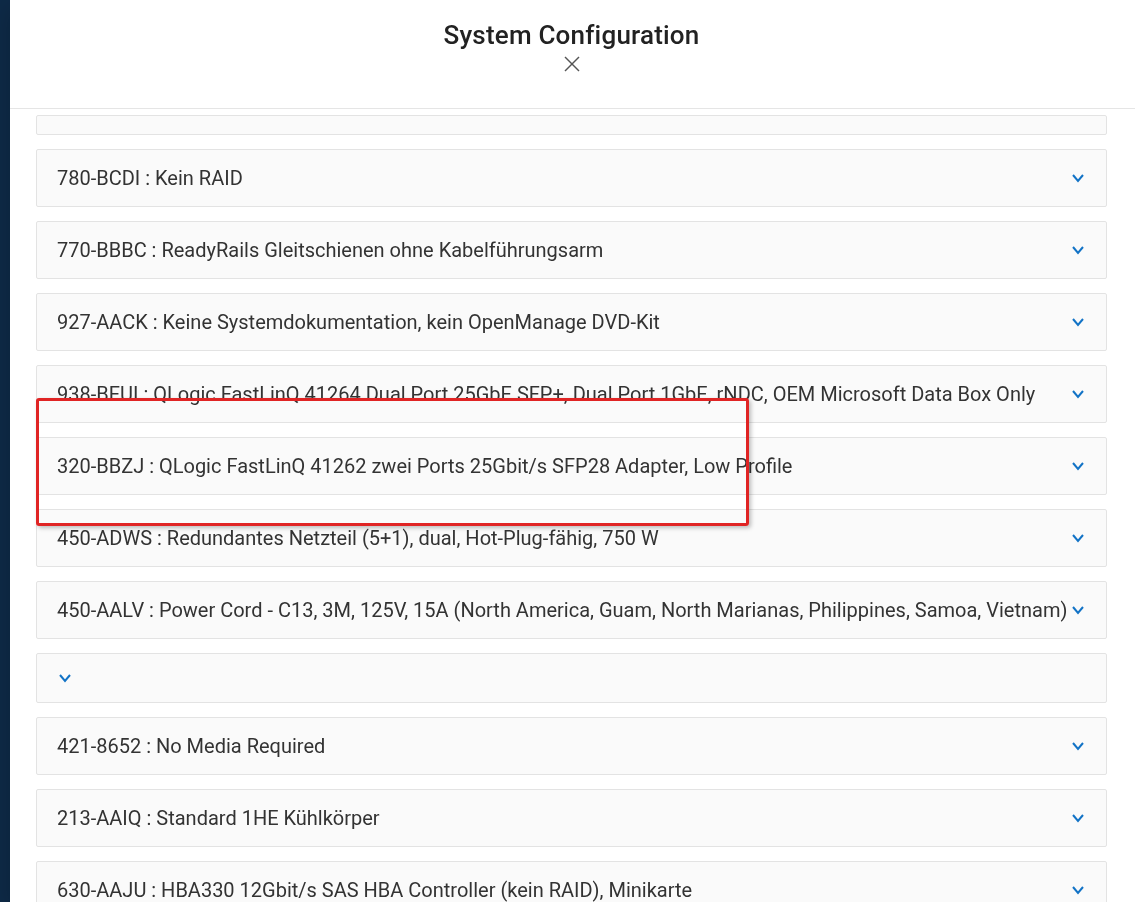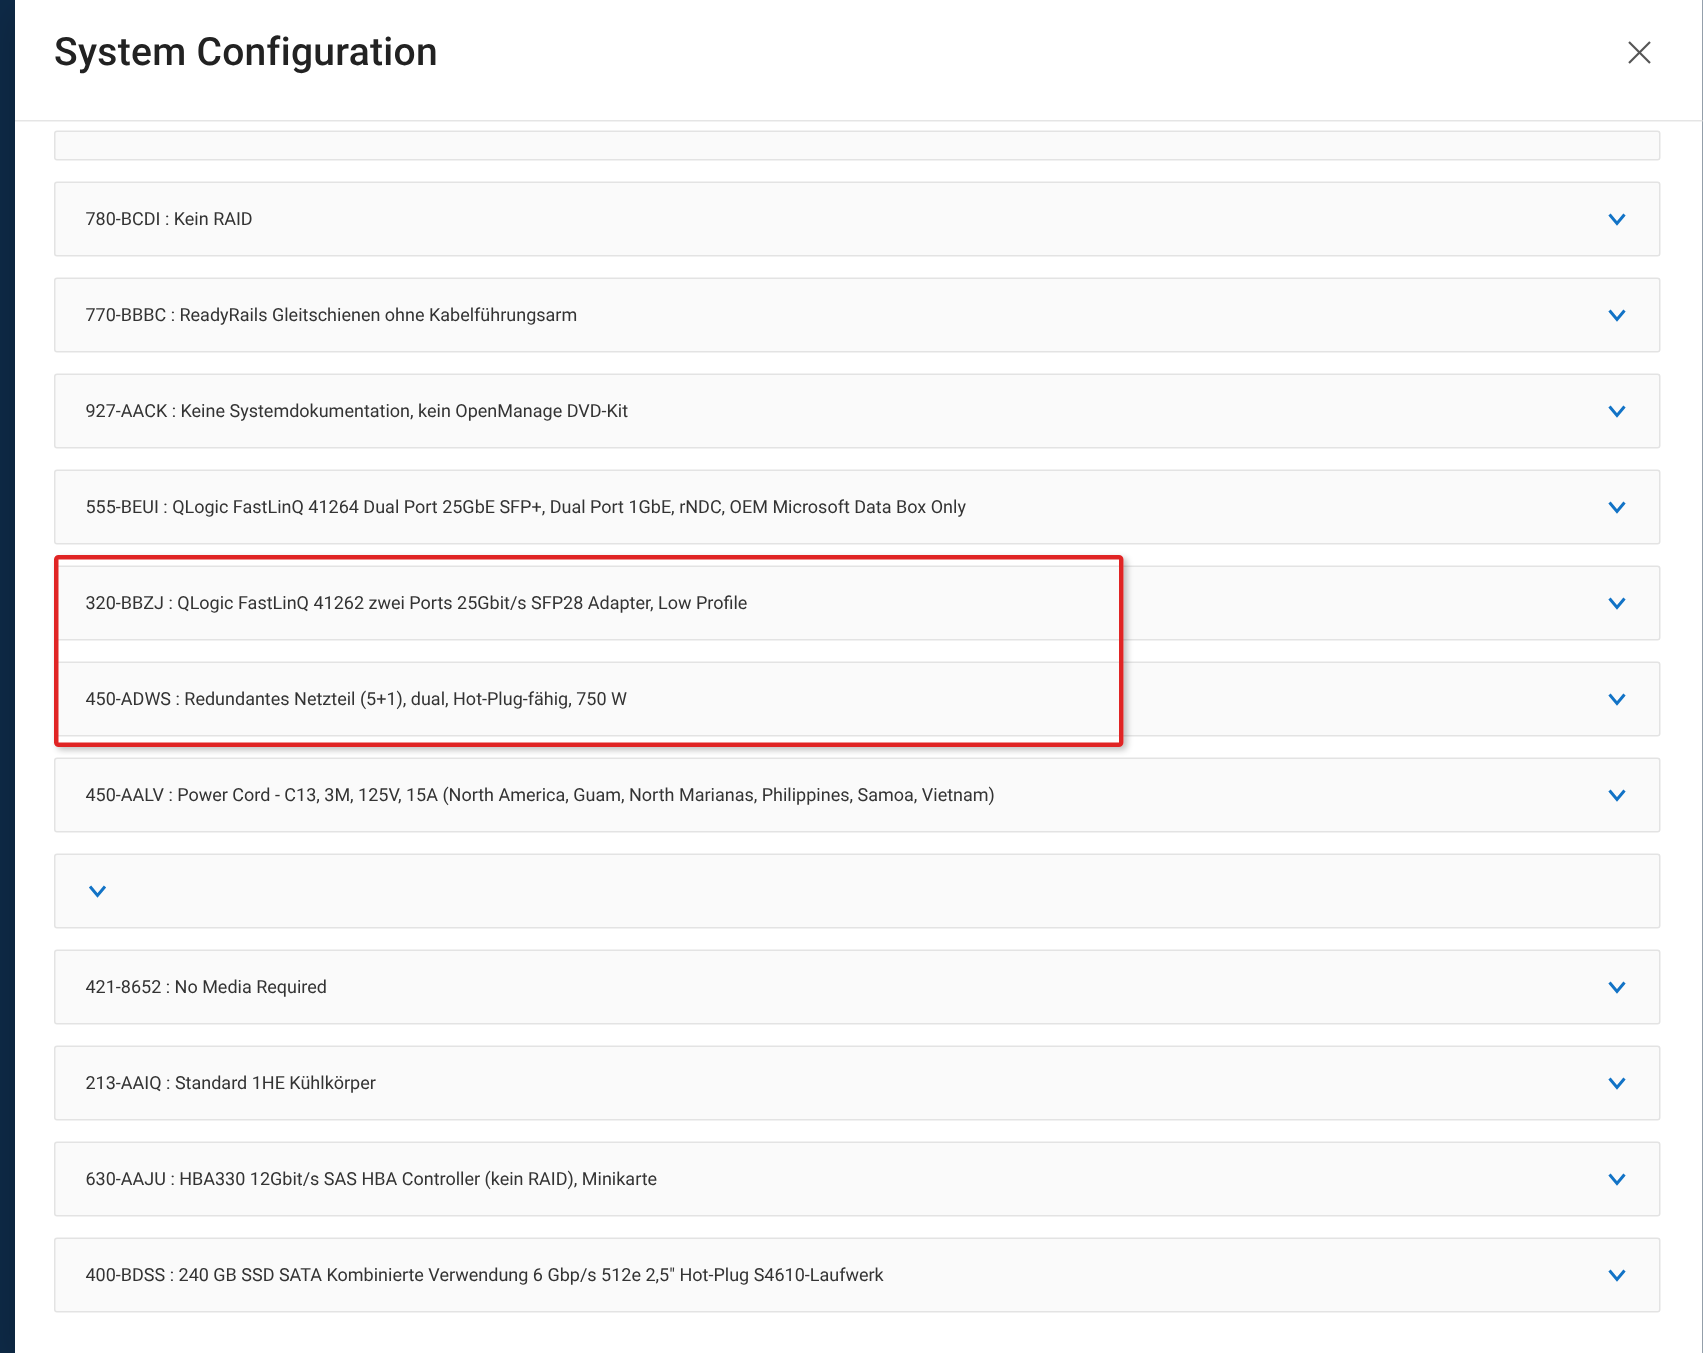--- a/index.html
+++ b/index.html
@@ -9,20 +9,21 @@
     position: absolute;
     left: 10px; top: 0; right: 0; bottom: 0;
     background: #fff;
     box-shadow: 0 8px 24px rgba(0,0,0,.2);
     display: flex; flex-direction: column;
   }
   .modal-header {
     display: flex; align-items: center; justify-content: space-between;
     padding: 20px 28px 30px 26px;
     border-bottom: 1px solid #e5e5e5;
+    flex-direction: column;
   }
   .modal-title { font-size: 26px; font-weight: 500; color: #222; letter-spacing: .2px; }
   .close-btn { width: 28px; height: 28px; display:flex; align-items:center; justify-content:center; cursor:pointer; color:#555; }
   .close-btn svg { width: 16px; height: 16px; stroke: currentColor; stroke-width: 1.4; }
   .modal-body-wrap { position: relative; flex: 1; overflow: hidden; }
   .modal-body {
     position: absolute; inset: 0 18px 0 0;
     overflow-y: scroll;
     padding: 6px 10px 10px 26px;
   }
@@ -33,21 +34,21 @@
   .acc-item {
     background: #fafafa;
     border: 1px solid #e3e3e3;
     border-radius: 2px;
     margin-bottom: 14px;
     display: flex; align-items: center; justify-content: space-between;
     padding: 16px 20px;
     cursor: pointer;
     transition: background .1s;
   }
-  .acc-label { font-size: 12px; color: #333; font-weight: 400; }
+  .acc-label { font-size: 20px; color: #333; font-weight: 400; }
   .chevron { width: 16px; height: 16px; display:flex; align-items:center; justify-content:center; color:#1273c6; }
   .chevron svg { width: 14px; height: 14px; stroke: currentColor; stroke-width: 2; fill: none; }
   .top-partial {
     background: #fafafa;
     border: 1px solid #e3e3e3;
     border-radius: 2px;
     height: 20px;
     margin-bottom: 14px;
   }
   .highlight-box {
@@ -96,21 +97,21 @@
       </div>
       <div class="acc-item">
         <span class="acc-label">927-AACK : Keine Systemdokumentation, kein OpenManage DVD-Kit</span>
         <span class="chevron">
             <svg viewBox="0 0 14 14">
               <polyline points="2,4 7,10 12,4"></polyline>
             </svg>
           </span>
       </div>
       <div class="acc-item">
-        <span class="acc-label">555-BEUI : QLogic FastLinQ 41264 Dual Port 25GbE SFP+, Dual Port 1GbE, rNDC, OEM Microsoft Data Box Only</span>
+        <span class="acc-label">938-BEUI : QLogic FastLinQ 41264 Dual Port 25GbE SFP+, Dual Port 1GbE, rNDC, OEM Microsoft Data Box Only</span>
         <span class="chevron">
             <svg viewBox="0 0 14 14">
               <polyline points="2,4 7,10 12,4"></polyline>
             </svg>
           </span>
       </div>
       <div class="acc-item">
         <span class="acc-label">320-BBZJ : QLogic FastLinQ 41262 zwei Ports 25Gbit/s SFP28 Adapter, Low Profile</span>
         <span class="chevron">
             <svg viewBox="0 0 14 14">

